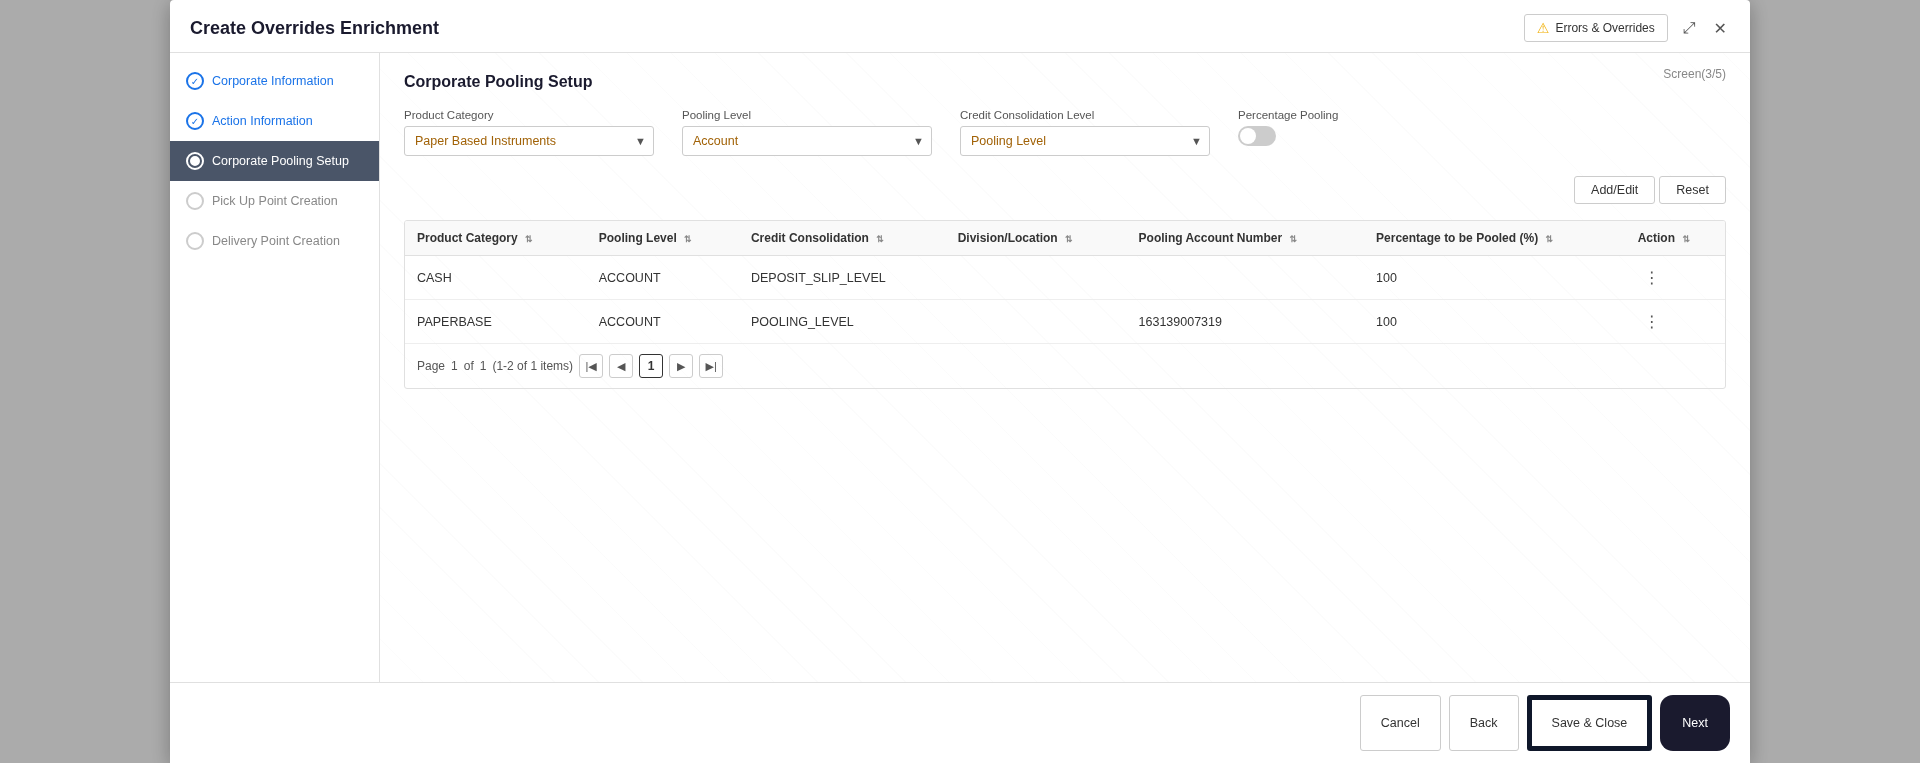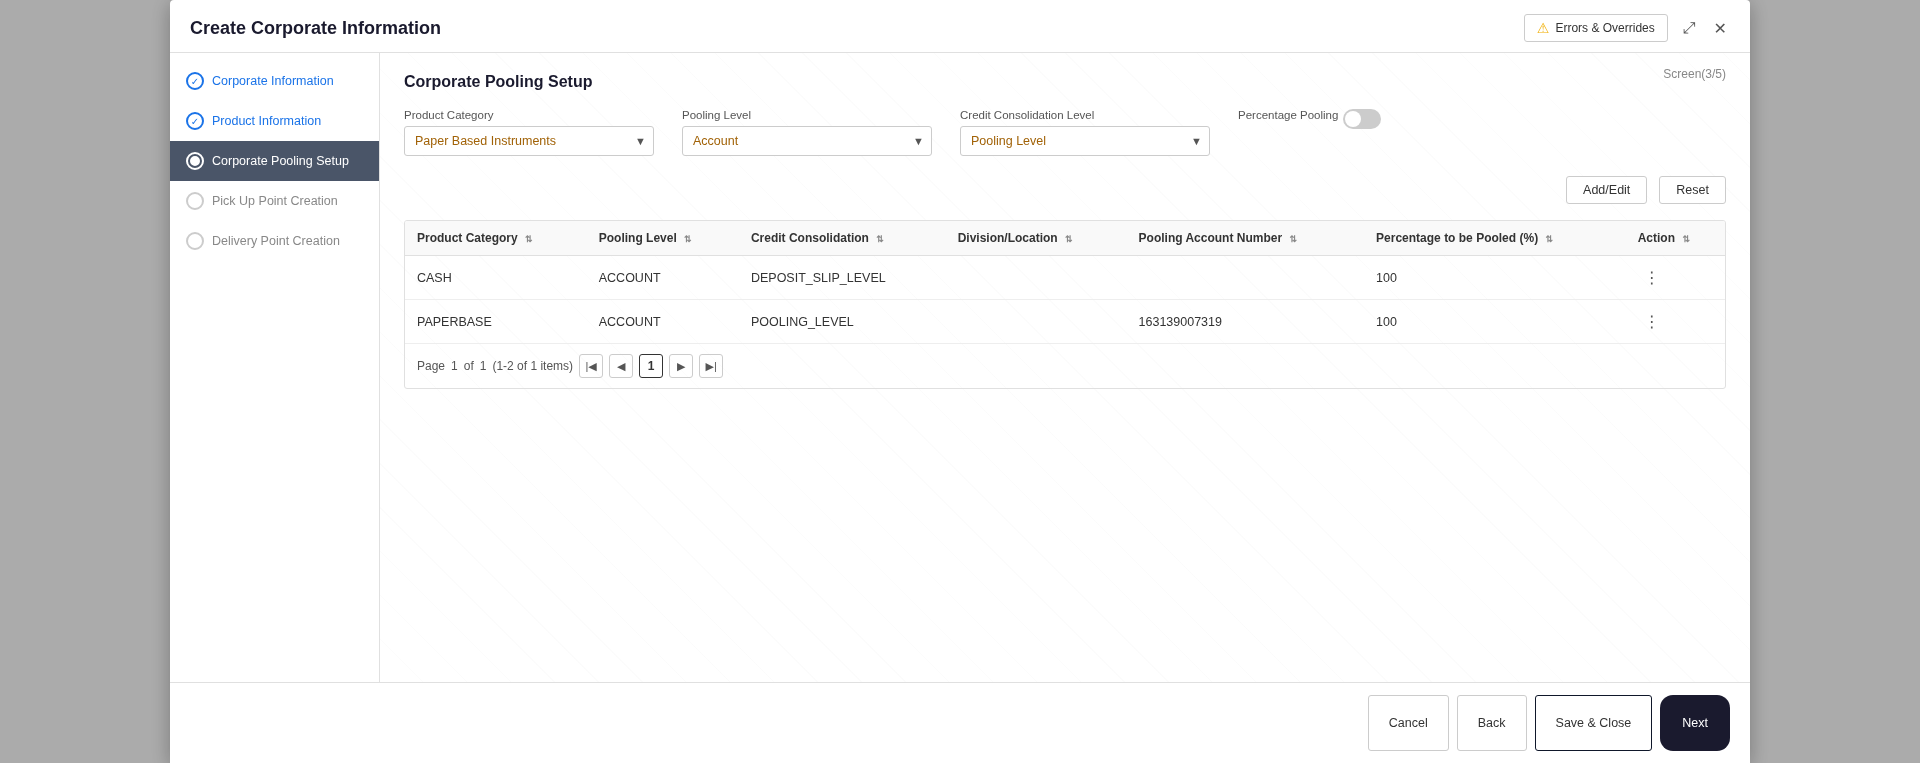--- a/index.html
+++ b/index.html
@@ -207,20 +207,21 @@
       position: absolute;
       right: 8px;
       pointer-events: none;
       font-size: 11px;
       color: #555;
     }
 
     
     .toggle-wrapper {
       display: flex;
+      flex-direction: column;
       gap: 5px;
     }
 
     .toggle-label-text {
       font-size: 11.5px;
       color: #555;
       font-weight: 500;
     }
 
     .toggle {
@@ -237,21 +238,21 @@
       border-radius: 50%;
       position: absolute;
       top: 2px; left: 2px;
       transition: left 0.2s;
     }
 
     
     .actions-row {
       display: flex;
       justify-content: flex-end;
-      gap: 12px;
+      gap: 4px;
       margin-bottom: 16px;
     }
 
     .btn-outline {
       border: 1px solid #ccc;
       background: #fff;
       padding: 6px 16px;
       border-radius: 3px;
       cursor: pointer;
       font-size: 12.5px;
@@ -367,21 +368,21 @@
       border: 1px solid #ccc;
       background: #fff;
       padding: 20px 20px;
       border-radius: 3px;
       cursor: pointer;
       font-size: 12.5px;
       color: #333;
     }
 
     .btn-save {
-      border: 1px solid #0f172a;
+      border: 5px solid #0f172a;
       background: #fff;
       padding: 8px 20px;
       border-radius: 3px;
       cursor: pointer;
       font-size: 12.5px;
       color: #333;
     }
 
     .btn-next {
       border: none;
@@ -394,41 +395,41 @@
       font-weight: 500;
     }
   </style>
 </head>
 <body>
 
 <div class="modal-overlay">
   <div class="modal">
 
     <div class="modal-header">
-      <span class="modal-title">Create Corporate Information</span>
+      <span class="modal-title">Create Overrides Enrichment</span>
       <div class="header-right">
         <button class="errors-btn">
           <span class="warning-icon">⚠</span>
           <span>Errors &amp; Overrides</span>
         </button>
         <button class="icon-btn">⤢</button>
         <button class="icon-btn">✕</button>
       </div>
     </div>
 
     <div class="modal-body">
 
       <div class="sidebar">
         <div class="sidebar-item completed">
           <div class="step-icon completed">✓</div>
           <span>Corporate Information</span>
         </div>
         <div class="sidebar-item completed">
           <div class="step-icon completed">✓</div>
-          <span>Product Information</span>
+          <span>Action Information</span>
         </div>
         <div class="sidebar-item active">
           <div class="step-icon active-outer">
             <div class="step-icon active"></div>
           </div>
           <span>Corporate Pooling Setup</span>
         </div>
         <div class="sidebar-item pending">
           <div class="step-icon pending"></div>
           <span>Pick Up Point Creation</span>

